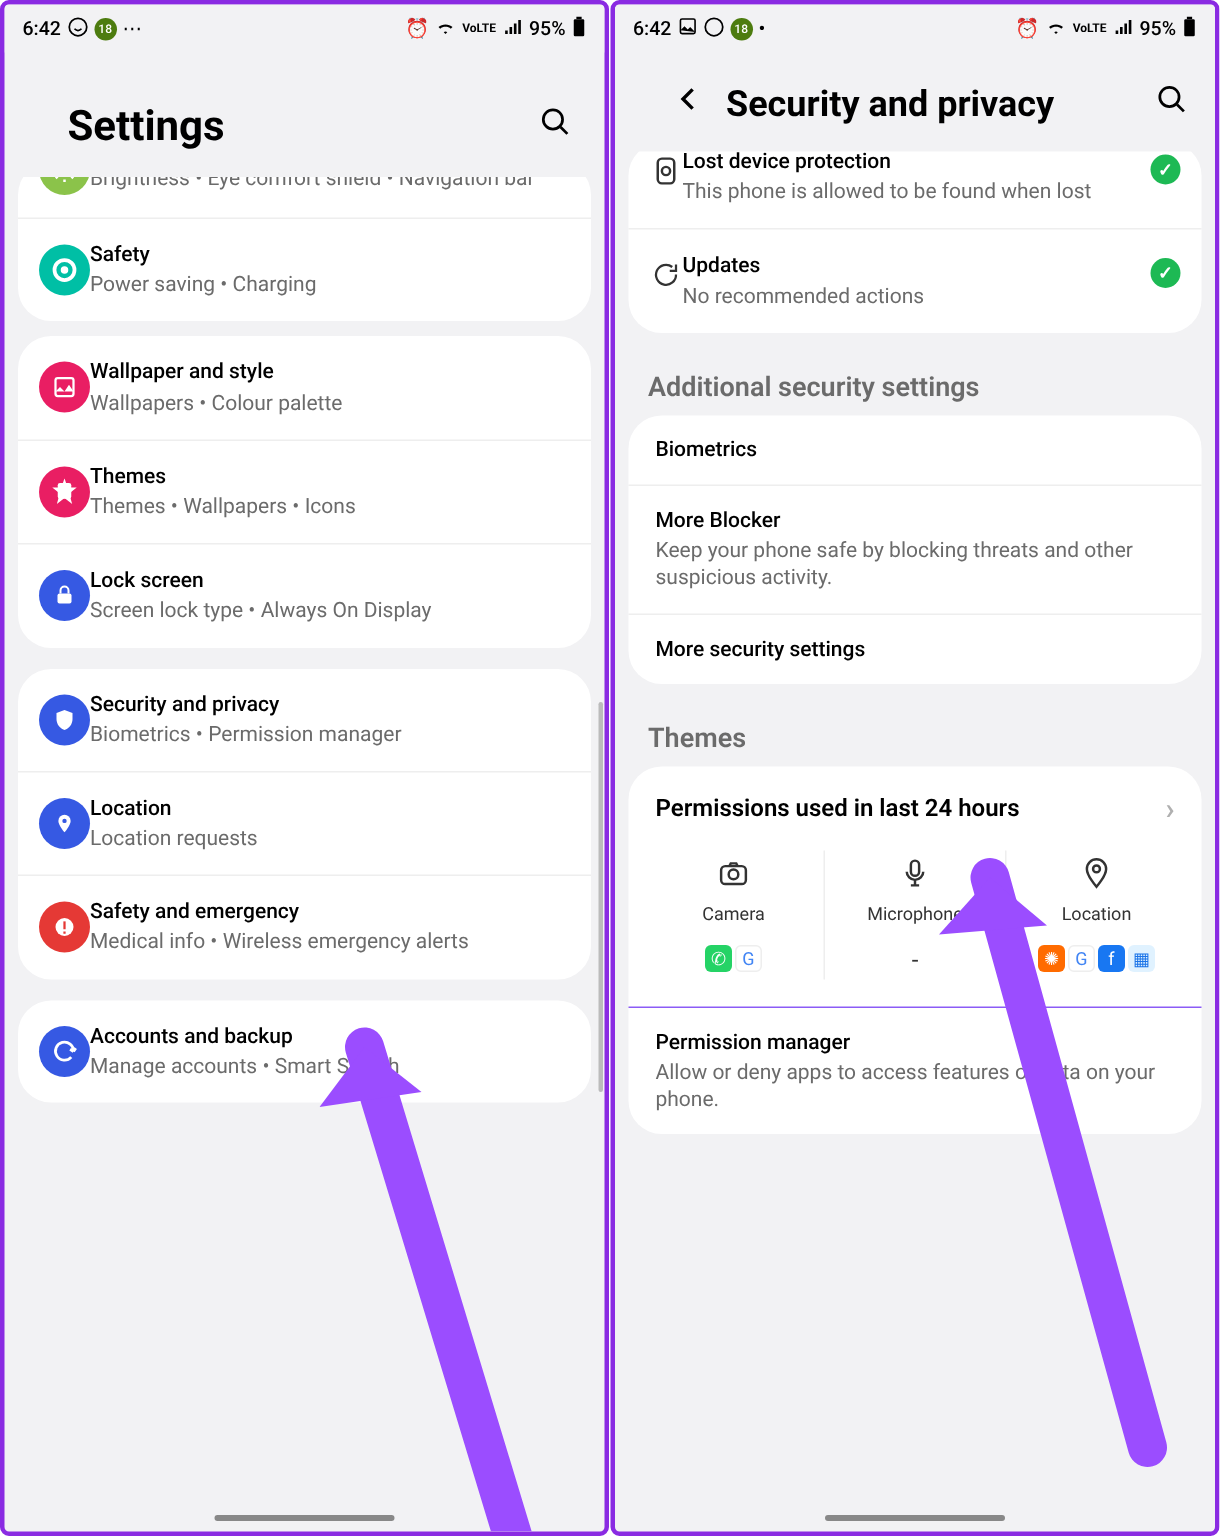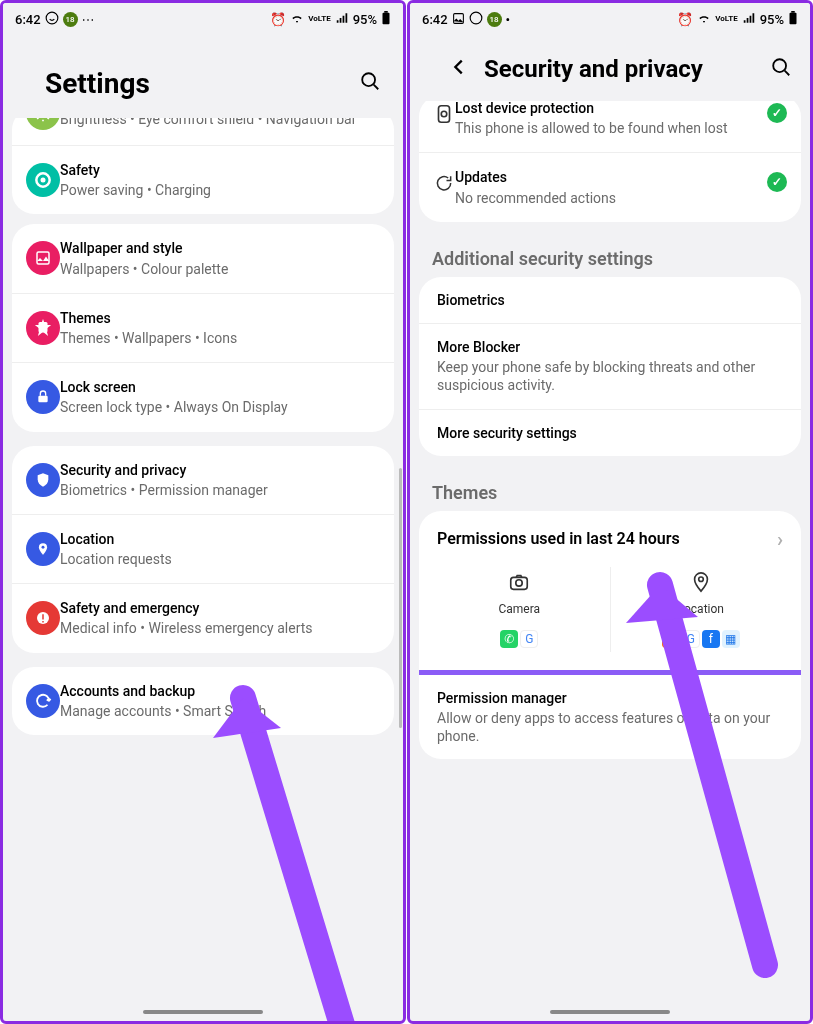--- a/index.html
+++ b/index.html
@@ -466,34 +466,44 @@
           </div>
           <div class="plabel">Camera</div>
           <div class="apps">
             <span class="app-dot" style="background:#25d366">✆</span>
             <span class="app-dot" style="background:#fff;color:#4285f4;border:1px solid #eee">G</span>
           </div>
         </div>
         <div class="perm-col">
           <div class="pi">
             <svg width="22" height="22" viewBox="0 0 24 24" fill="none" stroke="#333" stroke-width="1.8">
+                <rect x="9" y="3" width="6" height="11" rx="3"></rect>
+                <path d="M6 11a6 6 0 0012 0M12 17v4M9 21h6"></path>
+              </svg>
+          </div>
+          <div class="plabel">Microphone</div>
+          <div class="apps" style="color:#333">-</div>
+        </div>
+        <div class="perm-col">
+          <div class="pi">
+            <svg width="22" height="22" viewBox="0 0 24 24" fill="none" stroke="#333" stroke-width="1.8">
                 <path d="M12 2a7 7 0 017 7c0 5-7 13-7 13S5 14 5 9a7 7 0 017-7z"></path>
                 <circle cx="12" cy="9" r="2.5"></circle>
               </svg>
           </div>
           <div class="plabel">Location</div>
           <div class="apps">
             <span class="app-dot" style="background:#ff6b00">✺</span>
             <span class="app-dot" style="background:#fff;color:#4285f4;border:1px solid #eee">G</span>
             <span class="app-dot" style="background:#1877f2">f</span>
             <span class="app-dot" style="background:#e0f2ff;color:#1a73e8">▦</span>
           </div>
         </div>
       </div>
-      <div class="row narrow" style="border-top:5px solid #8b5cf6">
+      <div class="row narrow" style="border-top:1px solid #8b5cf6">
         <div class="content">
           <div class="title">Permission manager</div>
           <div class="sub">Allow or deny apps to access features or data on your phone.</div>
         </div>
       </div>
     </div>
 
     <div class="arrow" style="left:210px; top:464px;">
       <svg width="170" height="420" viewBox="0 0 170 420">
         <path d="M40 20 L145 400" stroke="#9b4dff" stroke-width="26" stroke-linecap="round"></path>

